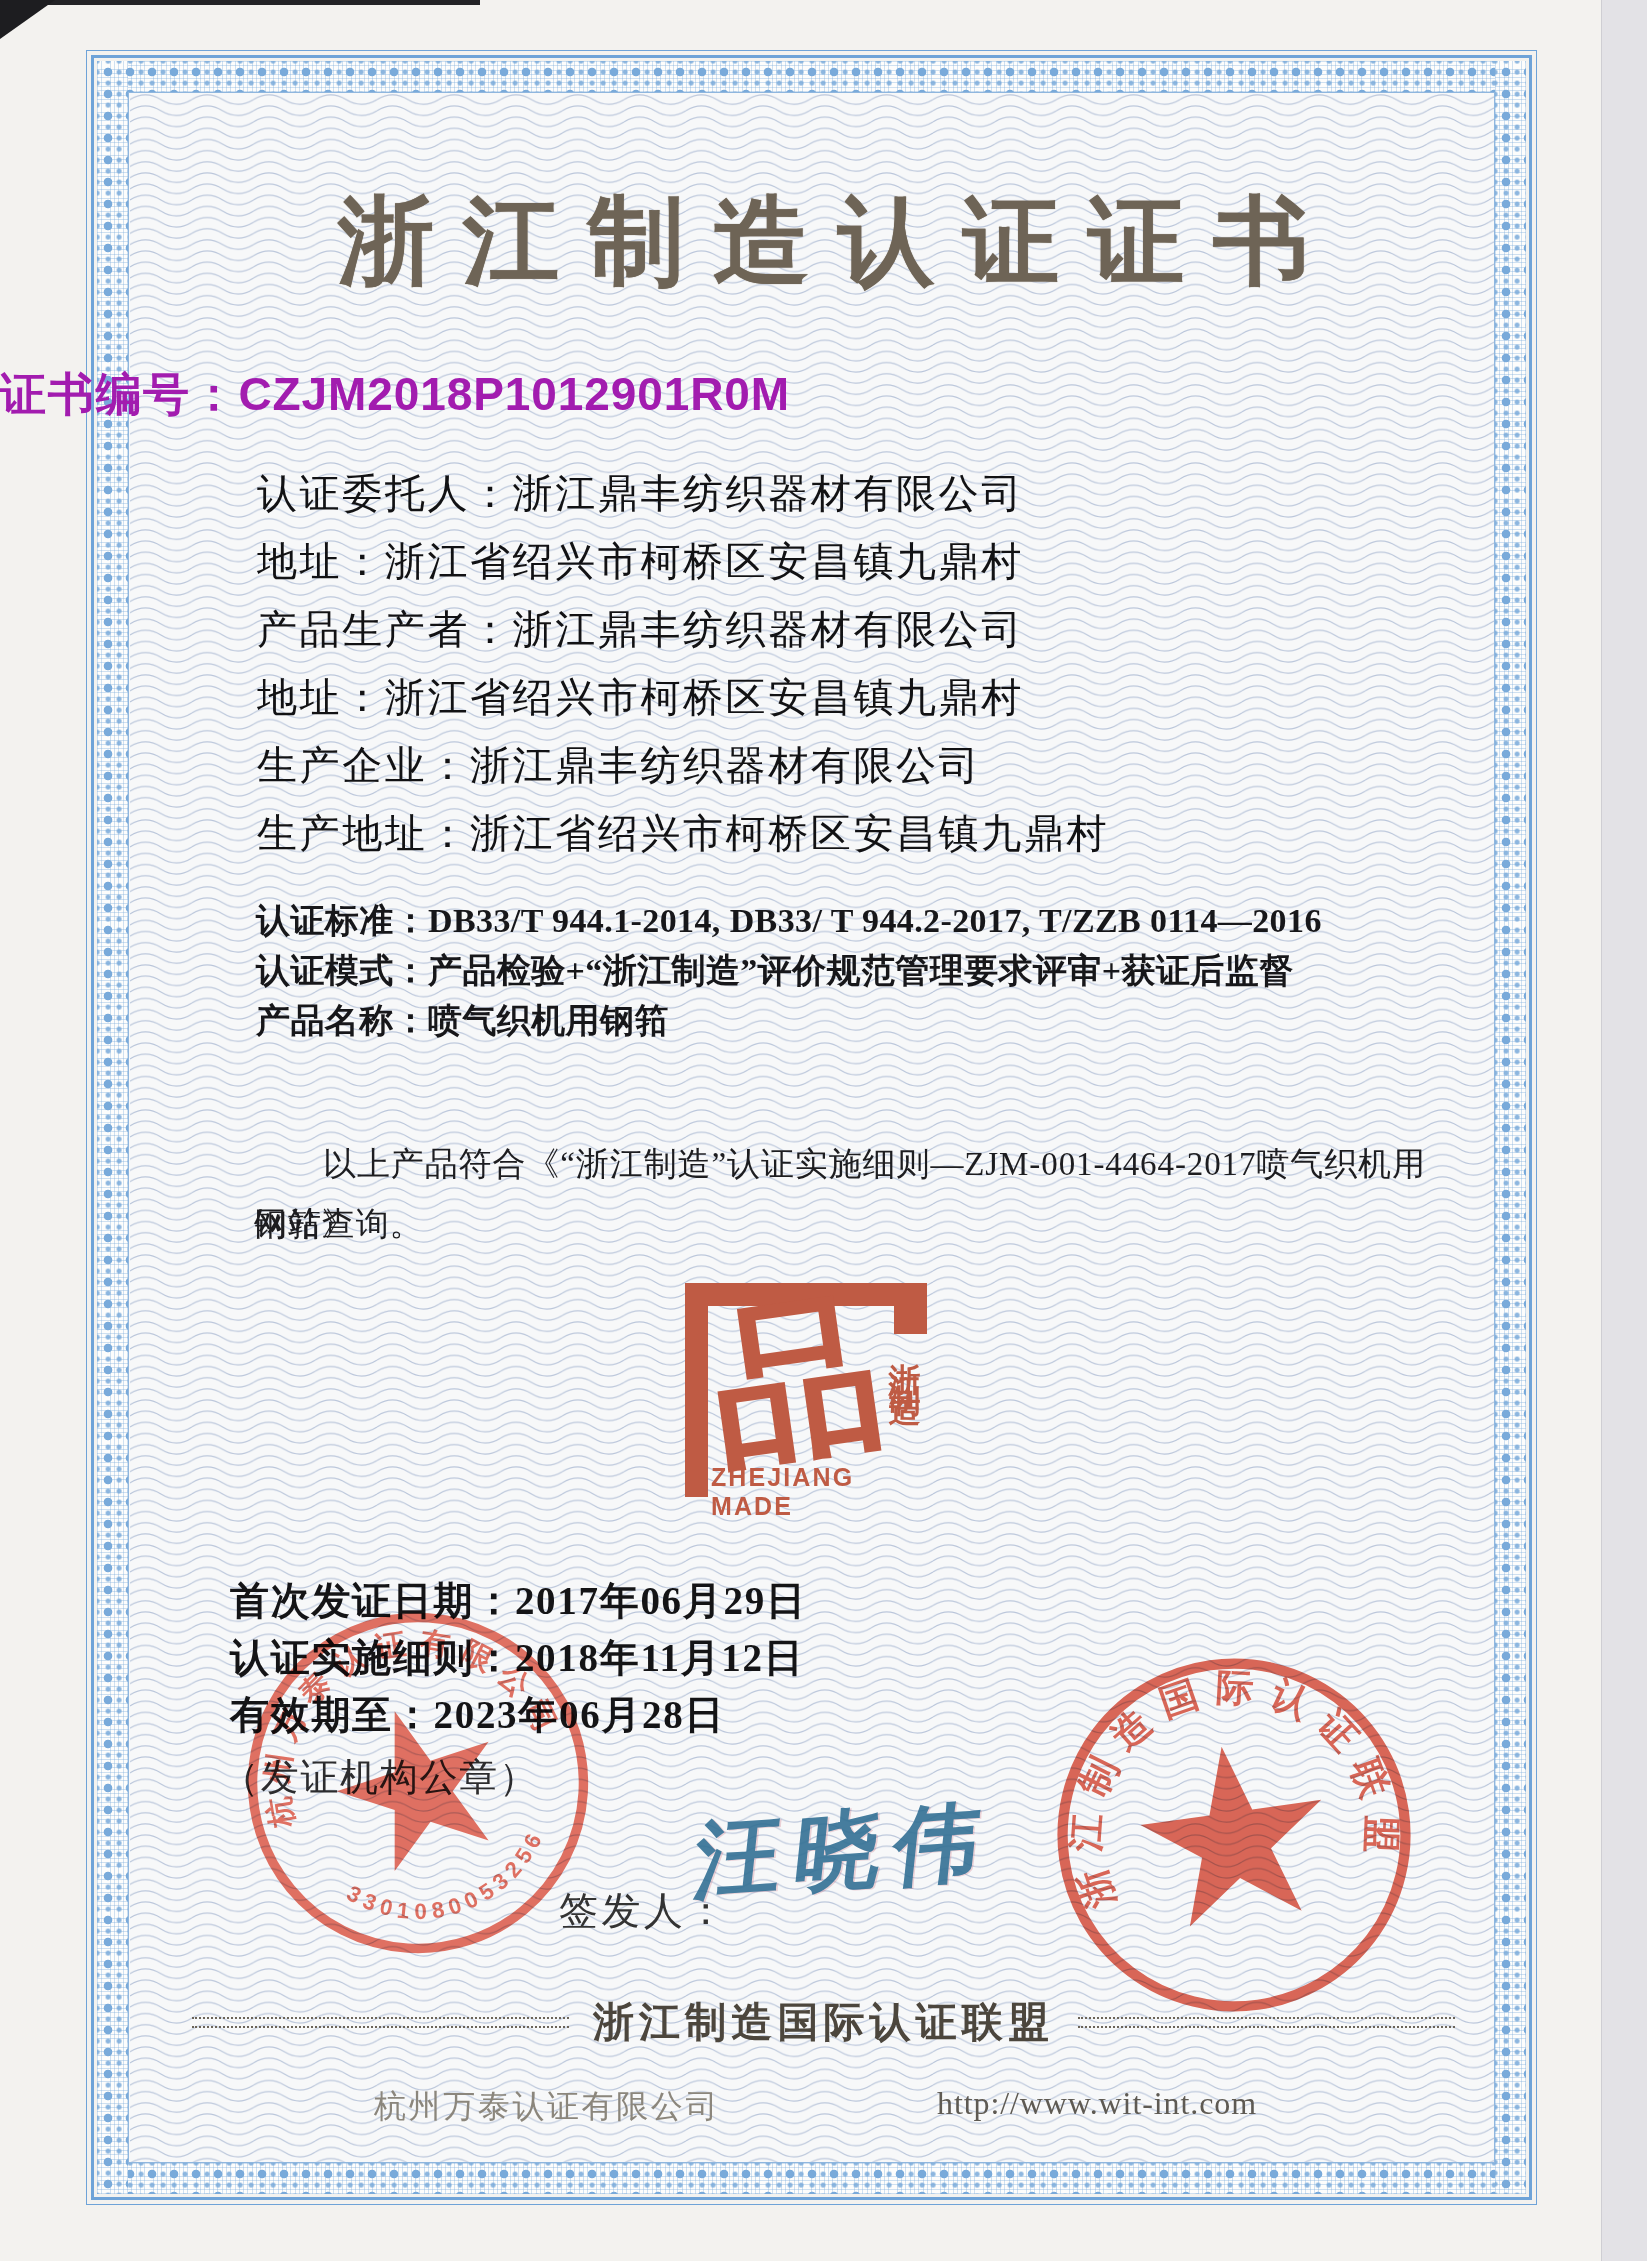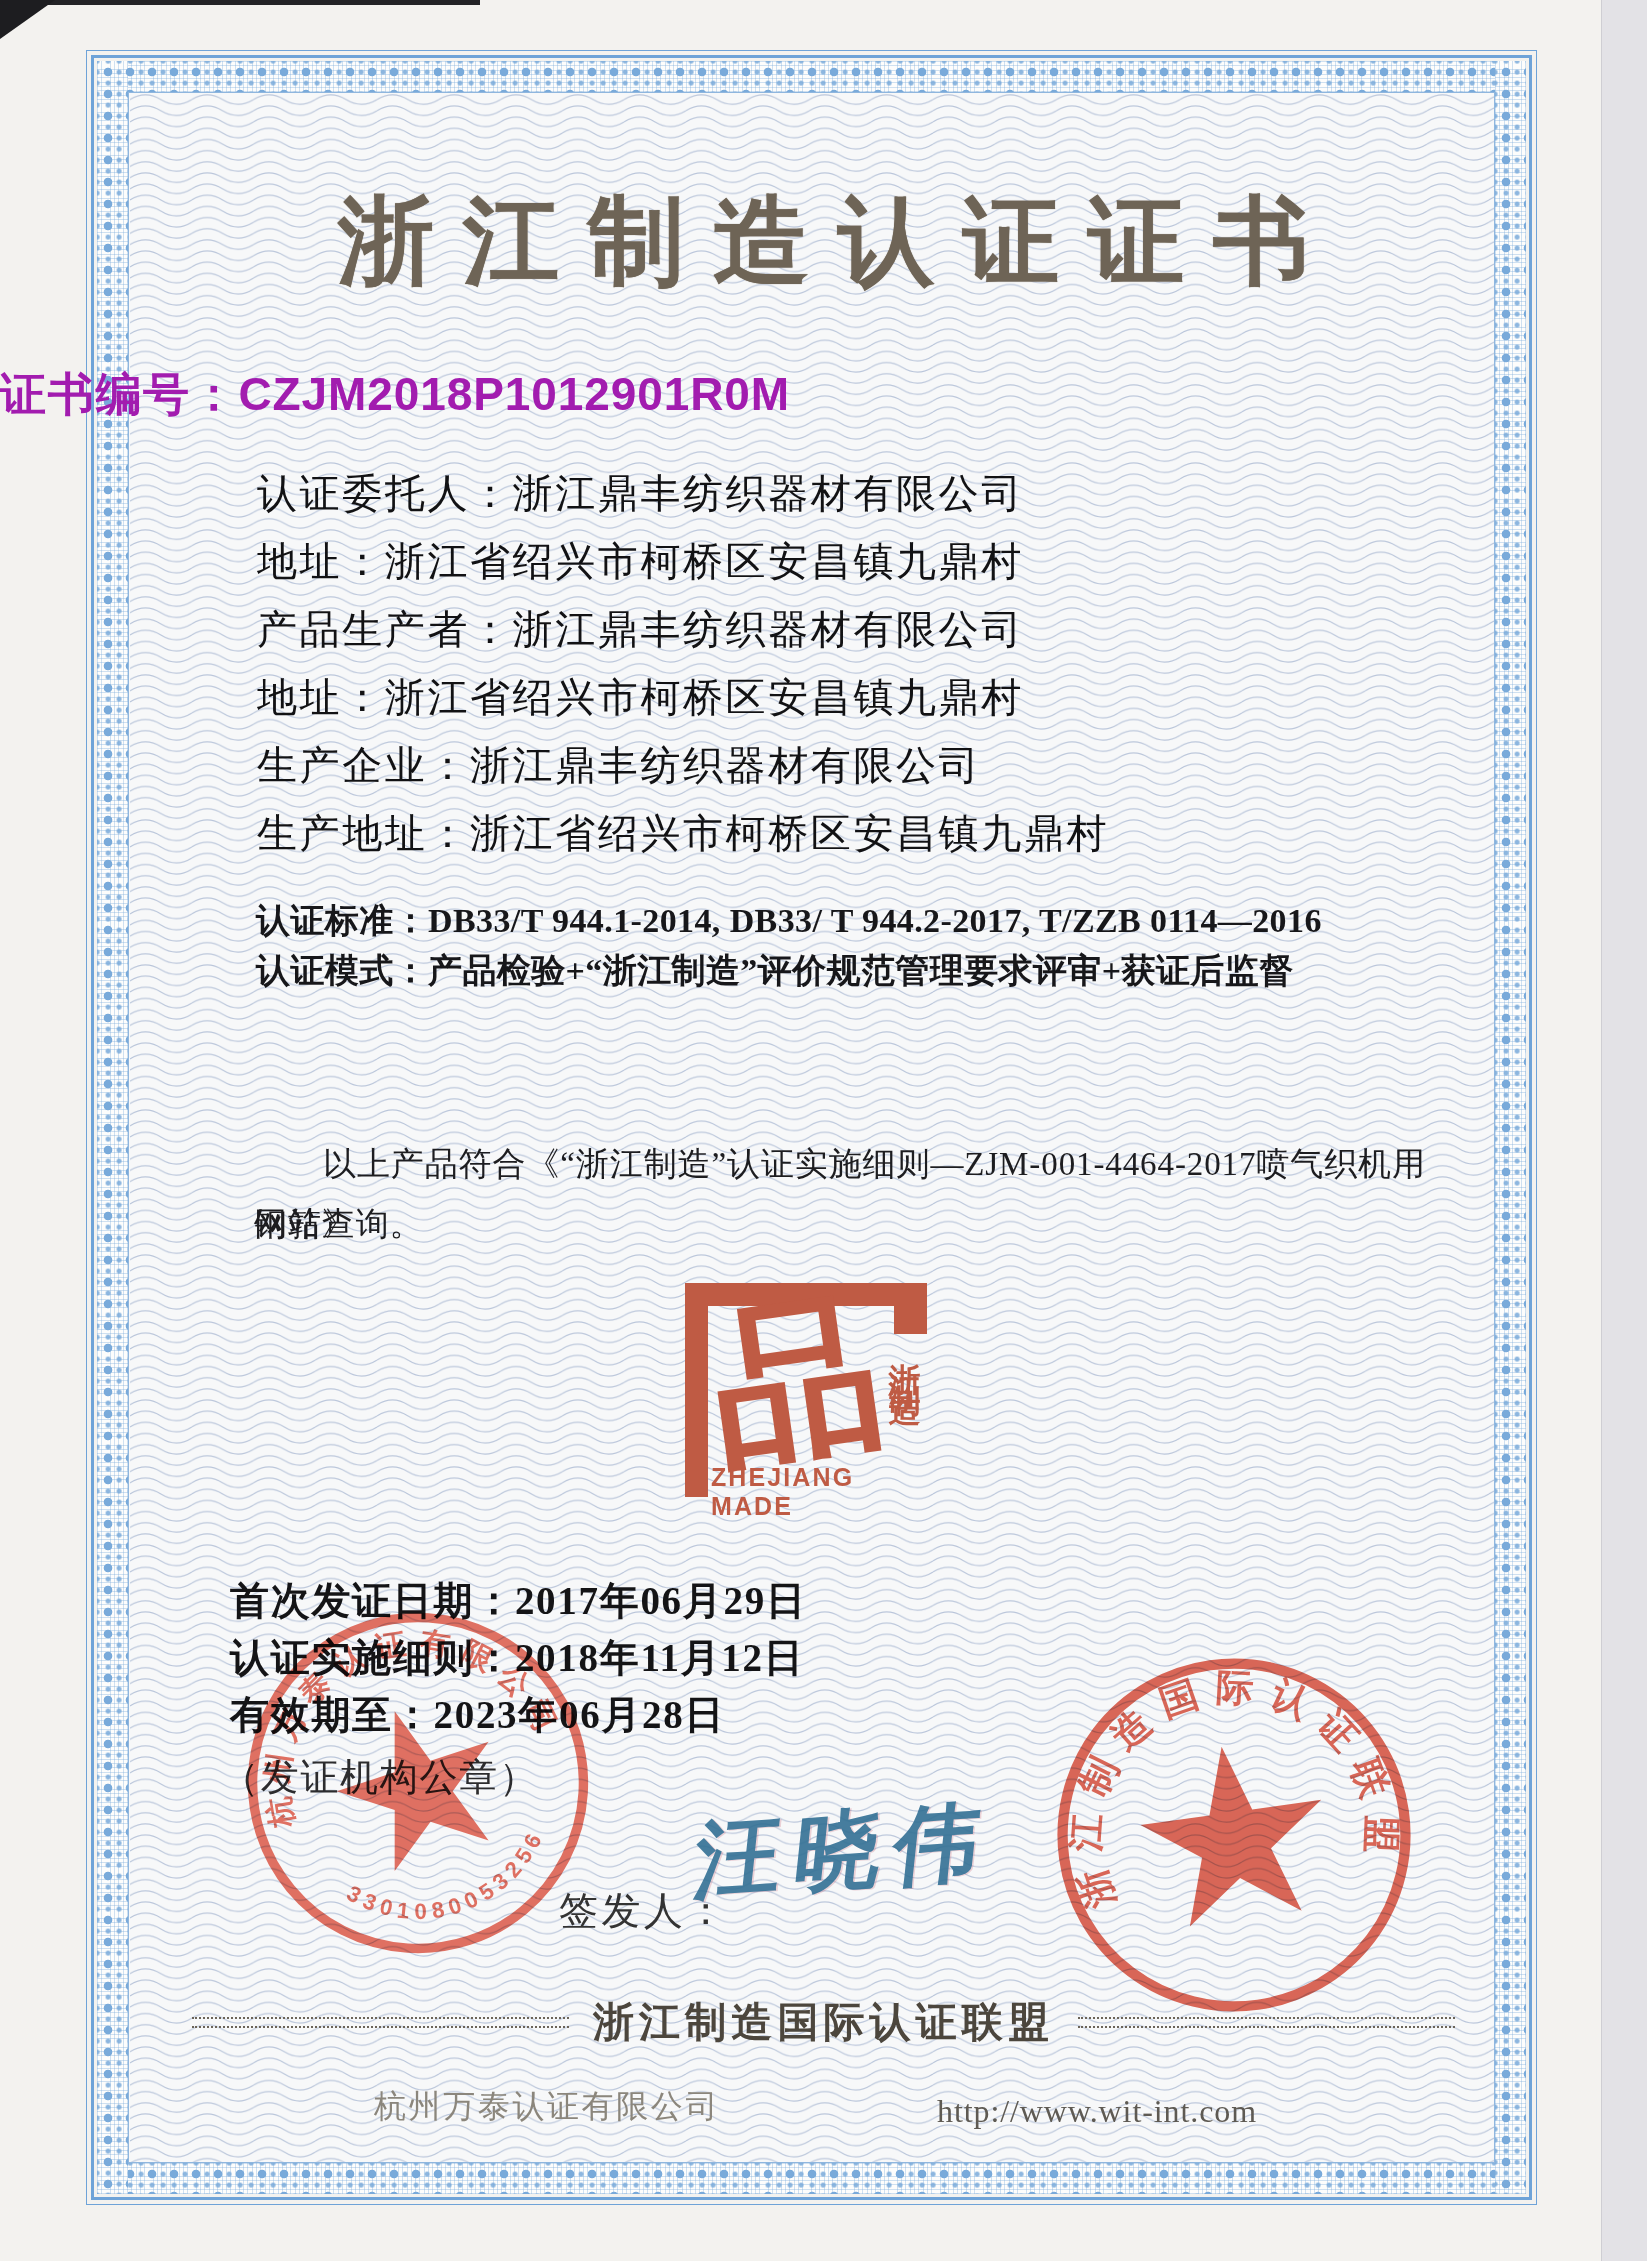--- a/index.html
+++ b/index.html
@@ -68,21 +68,21 @@
     text-shadow:1.7px 0.9px 0 rgba(190,70,90,.25);}
   
   .stamp{mix-blend-mode:multiply;}
   .stamp-left{left:238px;top:1601px;width:360px;height:364px;transform:rotate(-18deg);}
   .stamp-right{left:1048px;top:1649px;width:372px;height:372px;transform:rotate(-8deg);}
   
   .banner{left:0;top:1995px;width:1647px;display:flex;align-items:center;justify-content:center;gap:24px;}
   .banner-text{font-size:41px;font-weight:700;color:#4c463d;letter-spacing:5.1px;line-height:55px;}
   .banner-ornament{width:377px;height:7.7px;border-top:2.6px dotted #6b6459;border-bottom:2.6px dotted #6b6459;}
   .footer-left{left:374px;top:2085px;font-size:32px;color:#8b867c;letter-spacing:2.6px;}
-  .footer-right{left:937px;top:2085px;font-size:32px;color:#5e5a53;letter-spacing:0.9px;margin-top:8px;}
+  .footer-right{left:937px;top:2085px;font-size:32px;color:#5e5a53;letter-spacing:0.9px;}
 </style>
 </head>
 <body>
 
 <div class="abs frame">
   <div class="frame-outer"></div>
   <div class="frame-mid"></div>
   <div class="band band-top"></div>
   <div class="band band-bottom"></div>
   <div class="band band-left"></div>
@@ -109,20 +109,21 @@
   <div class="line"><span>地址：</span><span>浙江省绍兴市柯桥区安昌镇九鼎村</span></div>
   <div class="line"><span>产品生产者：</span><span>浙江鼎丰纺织器材有限公司</span></div>
   <div class="line"><span>地址：</span><span>浙江省绍兴市柯桥区安昌镇九鼎村</span></div>
   <div class="line"><span>生产企业：</span><span>浙江鼎丰纺织器材有限公司</span></div>
   <div class="line"><span>生产地址：</span><span>浙江省绍兴市柯桥区安昌镇九鼎村</span></div>
 </div>
 
 <div class="abs specs">
   <div class="line"><span>认证标准：</span><span>DB33/T 944.1-2014, DB33/ T 944.2-2017, T/ZZB 0114—2016</span></div>
   <div class="line"><span>认证模式：</span><span>产品检验+“浙江制造”评价规范管理要求评审+获证后监督</span></div>
+  <div class="line"><span>产品名称：</span><span>喷气织机用钢筘</span></div>
 </div>
 
 <div class="abs statement">
   <div class="line indent">以上产品符合《“浙江制造”认证实施细则—ZJM-001-4464-2017喷气织机用钢筘》</div>
   <div class="line">网站查询。</div>
 </div>
 
 <div class="abs logo">
   <div class="bar logo-topbar"></div>
   <div class="bar logo-cornerblock"></div>

